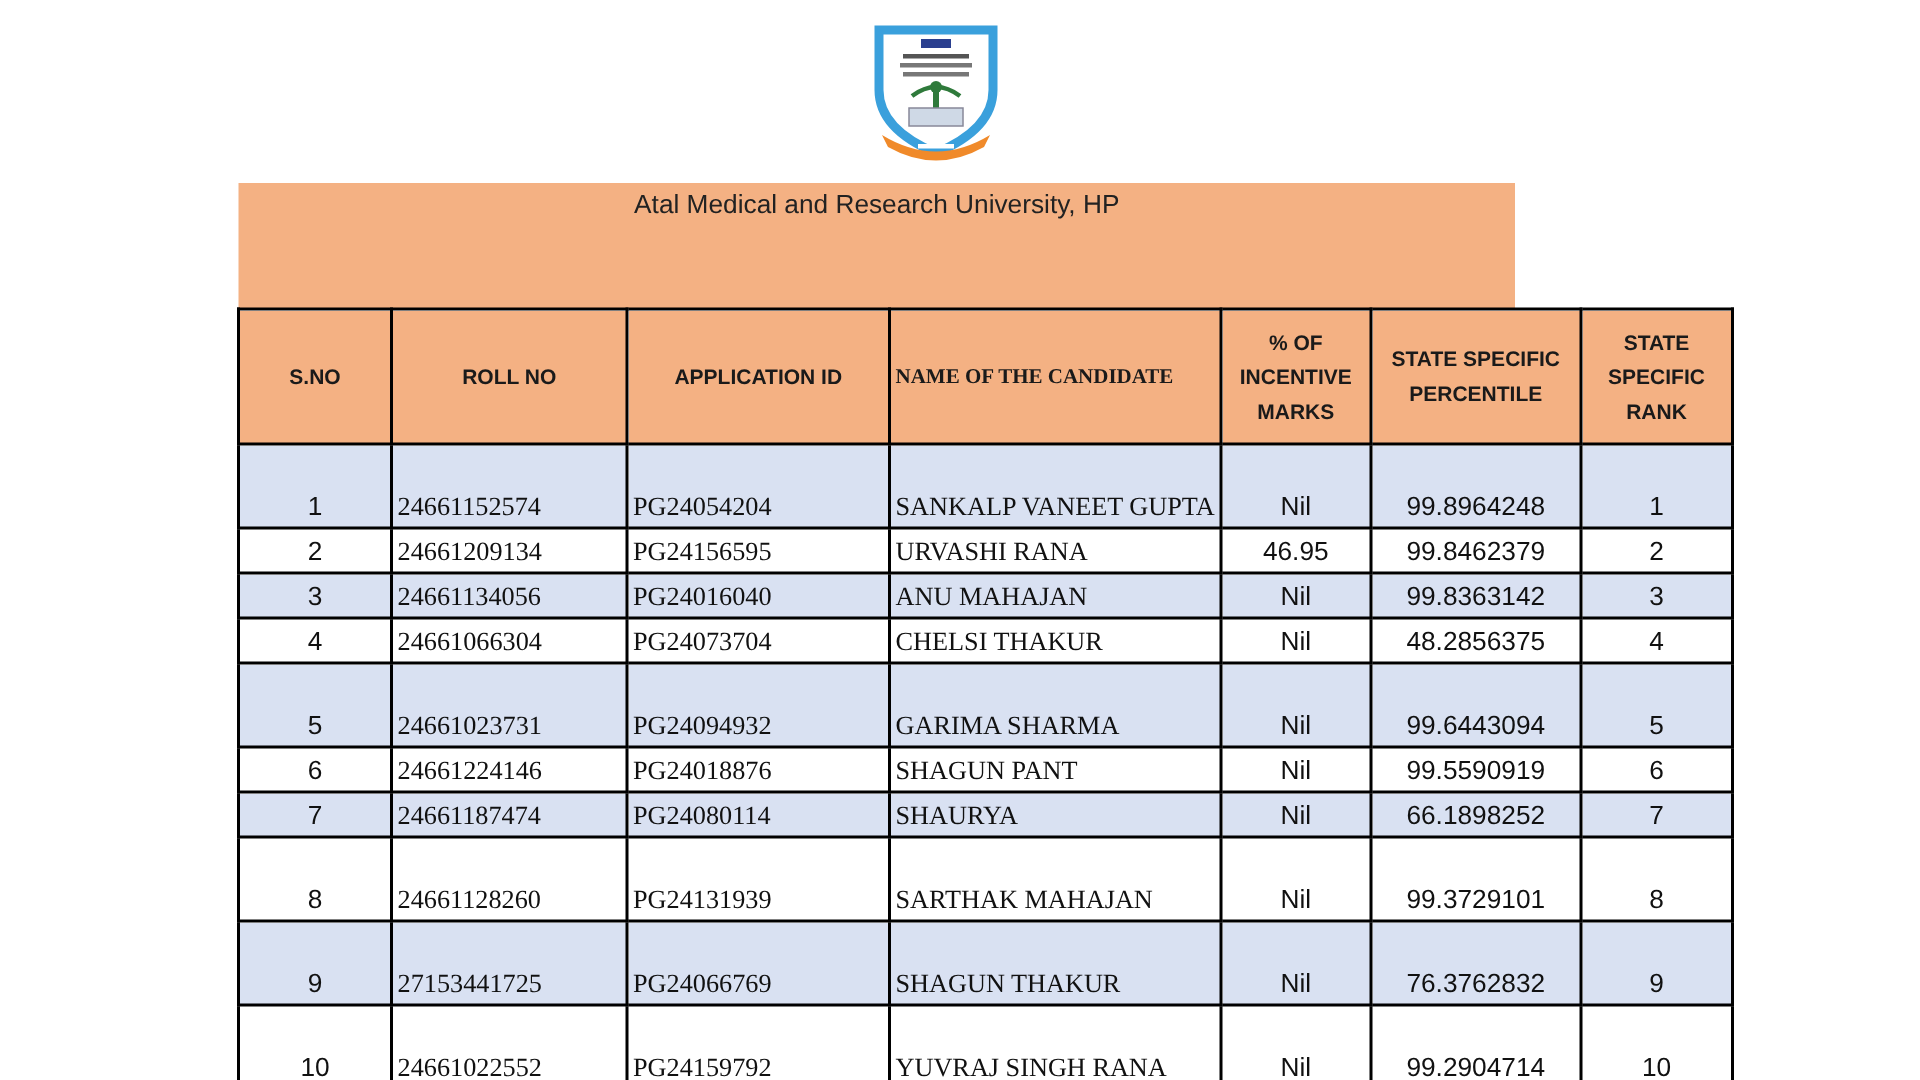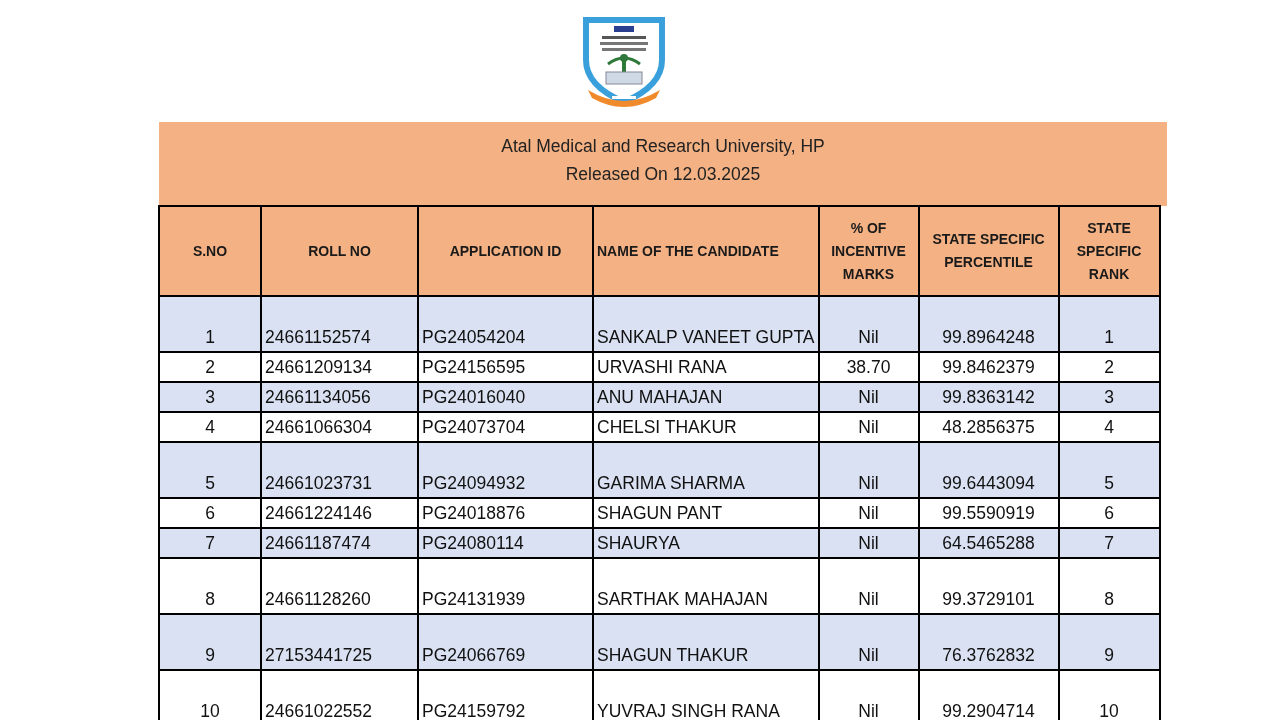--- a/index.html
+++ b/index.html
@@ -7,26 +7,26 @@
     width: 1280px; height: 720px; overflow: hidden;
     background: #ffffff;
     font-family: "Liberation Sans", "DejaVu Sans", sans-serif;
     color: #111;
     position: relative;
   }
   .logo {
     position: absolute; left: 576px; top: 12px; width: 96px; height: 96px;
   }
   .banner {
-    position: absolute; left: 159px; top: 122px; width: 1008px; height: 84px;
+    position: absolute; left: 159px; top: 122px; width: 851px; height: 84px;
     background: #f4b183;
     text-align: center;
     font-size: 17.5px; line-height: 27.5px;
     color: #222;
-    padding-top: 11px;
+    padding-top: 1px;
     box-sizing: border-box;
   }
   .banner div { white-space: nowrap; }
   table.merit {
     position: absolute; left: 158px; top: 205px;
     border-collapse: collapse;
     table-layout: fixed;
   }
   table.merit th, table.merit td {
     border: 2.5px solid #000;
@@ -45,21 +45,21 @@
     font-size: 17.5px;
     line-height: 28px;
     vertical-align: bottom;
     white-space: nowrap;
   }
   tr.shaded td { background: #d9e1f2; }
   tr.plain td { background: #ffffff; }
   tr.tall td { height: 56px; }
   tr.short td { height: 28px; }
   .c { text-align: center; }
-  .l { text-align: left; }
+  .l { text-align: left; font-family: Liberation Serif, serif; }
   th.l { text-align: left; }
   td.name { white-space: normal; line-height: 28px; }
 </style>
 </head>
 <body>
 
 <div class="logo">
   <svg width="96" height="96" viewBox="0 0 96 96">
     <path d="M10 8 L86 8 L86 48 Q86 74 48 90 Q10 74 10 48 Z" fill="#ffffff" stroke="#3aa0dc" stroke-width="6"></path>
     <rect x="38" y="14" width="20" height="6" fill="#2a3f8f"></rect>
@@ -70,21 +70,20 @@
     <rect x="46" y="44" width="4" height="28" fill="#2f7a3b"></rect>
     <circle cx="48" cy="46" r="4" fill="#2f7a3b"></circle>
     <rect x="30" y="60" width="36" height="12" fill="#cfd9e6" stroke="#889" stroke-width="1"></rect>
     <path d="M12 78 Q48 100 84 78 L80 86 Q48 104 16 86 Z" fill="#f08a2a"></path>
     <rect x="36" y="84" width="24" height="3" fill="#fff"></rect>
   </svg>
 </div>
 
 <div class="banner">
   <div>Atal Medical and Research University, HP</div>
-  <div>Released On 12.03.2025</div>
 </div>
 
 <table class="merit">
   <colgroup>
     <col style="width:102px">
     <col style="width:157px">
     <col style="width:175px">
     <col style="width:159px">
     <col style="width:100px">
     <col style="width:140px">
@@ -109,21 +108,21 @@
       <td class="l name">SANKALP VANEET GUPTA</td>
       <td class="c">Nil</td>
       <td class="c">99.8964248</td>
       <td class="c">1</td>
     </tr>
     <tr class="plain short">
       <td class="c">2</td>
       <td class="l">24661209134</td>
       <td class="l">PG24156595</td>
       <td class="l name">URVASHI RANA</td>
-      <td class="c">38.70</td>
+      <td class="c">46.95</td>
       <td class="c">99.8462379</td>
       <td class="c">2</td>
     </tr>
     <tr class="shaded short">
       <td class="c">3</td>
       <td class="l">24661134056</td>
       <td class="l">PG24016040</td>
       <td class="l name">ANU MAHAJAN</td>
       <td class="c">Nil</td>
       <td class="c">99.8363142</td>
@@ -155,21 +154,21 @@
       <td class="c">Nil</td>
       <td class="c">99.5590919</td>
       <td class="c">6</td>
     </tr>
     <tr class="shaded short">
       <td class="c">7</td>
       <td class="l">24661187474</td>
       <td class="l">PG24080114</td>
       <td class="l name">SHAURYA</td>
       <td class="c">Nil</td>
-      <td class="c">64.5465288</td>
+      <td class="c">66.1898252</td>
       <td class="c">7</td>
     </tr>
     <tr class="plain tall">
       <td class="c">8</td>
       <td class="l">24661128260</td>
       <td class="l">PG24131939</td>
       <td class="l name">SARTHAK MAHAJAN</td>
       <td class="c">Nil</td>
       <td class="c">99.3729101</td>
       <td class="c">8</td>

